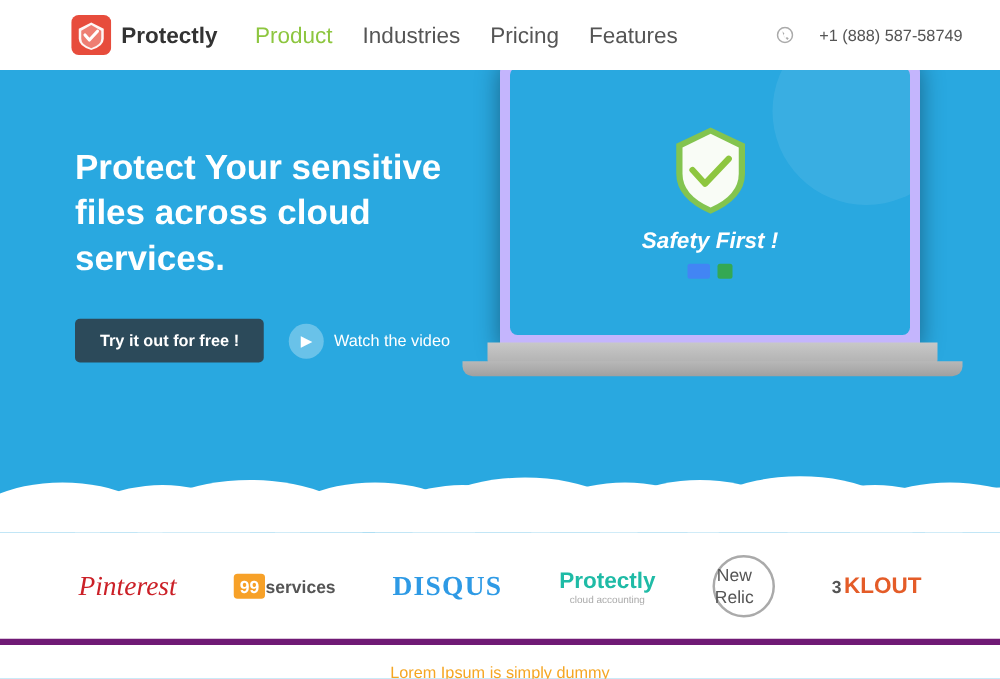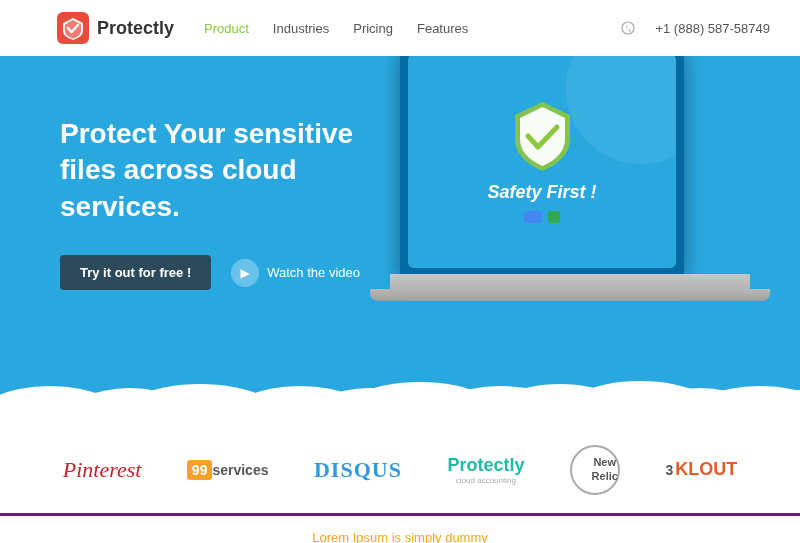--- a/index.html
+++ b/index.html
@@ -31,21 +31,21 @@
       font-weight: 700;
       color: #333;
     }
     .nav-links {
       display: flex;
       gap: 24px;
       align-items: center;
       flex: 1;
     }
     .nav-link {
-      font-size: 13px;
+      font-size: 18px;
       color: #555;
       text-decoration: none;
       cursor: pointer;
     }
     .nav-link.active {
       color: #8dc63f;
     }
     .nav-phone {
       display: flex;
       align-items: center;
@@ -122,23 +122,23 @@
     }
     .laptop {
       position: relative;
       width: 100%;
       height: 100%;
     }
     .laptop-screen-outer {
       position: absolute;
       top: 0;
       left: 10px;
-      width: 284px;
+      width: 336px;
       height: 230px;
-      background: #0369a1;
+      background: #c4b5fd;
       border-radius: 12px 12px 0 0;
       padding: 8px;
       box-shadow: 0 4px 20px rgba(0,0,0,0.4);
       text-align: right;
     }
     .laptop-screen-inner {
       width: 100%;
       height: 100%;
       background: #29a8e0;
       border-radius: 6px;
@@ -219,21 +219,21 @@
     }
 
     
     .partners {
       background: #fff;
       height: 90px;
       display: flex;
       align-items: center;
       justify-content: space-around;
       padding: 0 40px;
-      border-bottom: 3px solid #701a75;
+      border-bottom: 5px solid #701a75;
     }
     .partner-logo {
       font-size: 14px;
       color: #aaa;
       display: flex;
       align-items: center;
     }
 
     
     .footer-text {
@@ -287,25 +287,25 @@
       font-size: 8px;
       color: #aaa;
     }
     .newrelic-logo {
       width: 50px;
       height: 50px;
       border-radius: 50%;
       border: 2px solid #aaa;
       display: flex;
       flex-direction: column;
-      align-items: flex-end;
+      align-items: flex-start;
       justify-content: center;
-      font-size: 11px;
+      font-size: 14px;
       color: #555;
-      font-weight: 700;
+      font-weight: 400;
       text-align: center;
       line-height: 1.2;
     }
     .klout-text {
       font-size: 18px;
       color: #e45c28;
       font-weight: 700;
       display: flex;
       align-items: center;
       gap: 2px;

